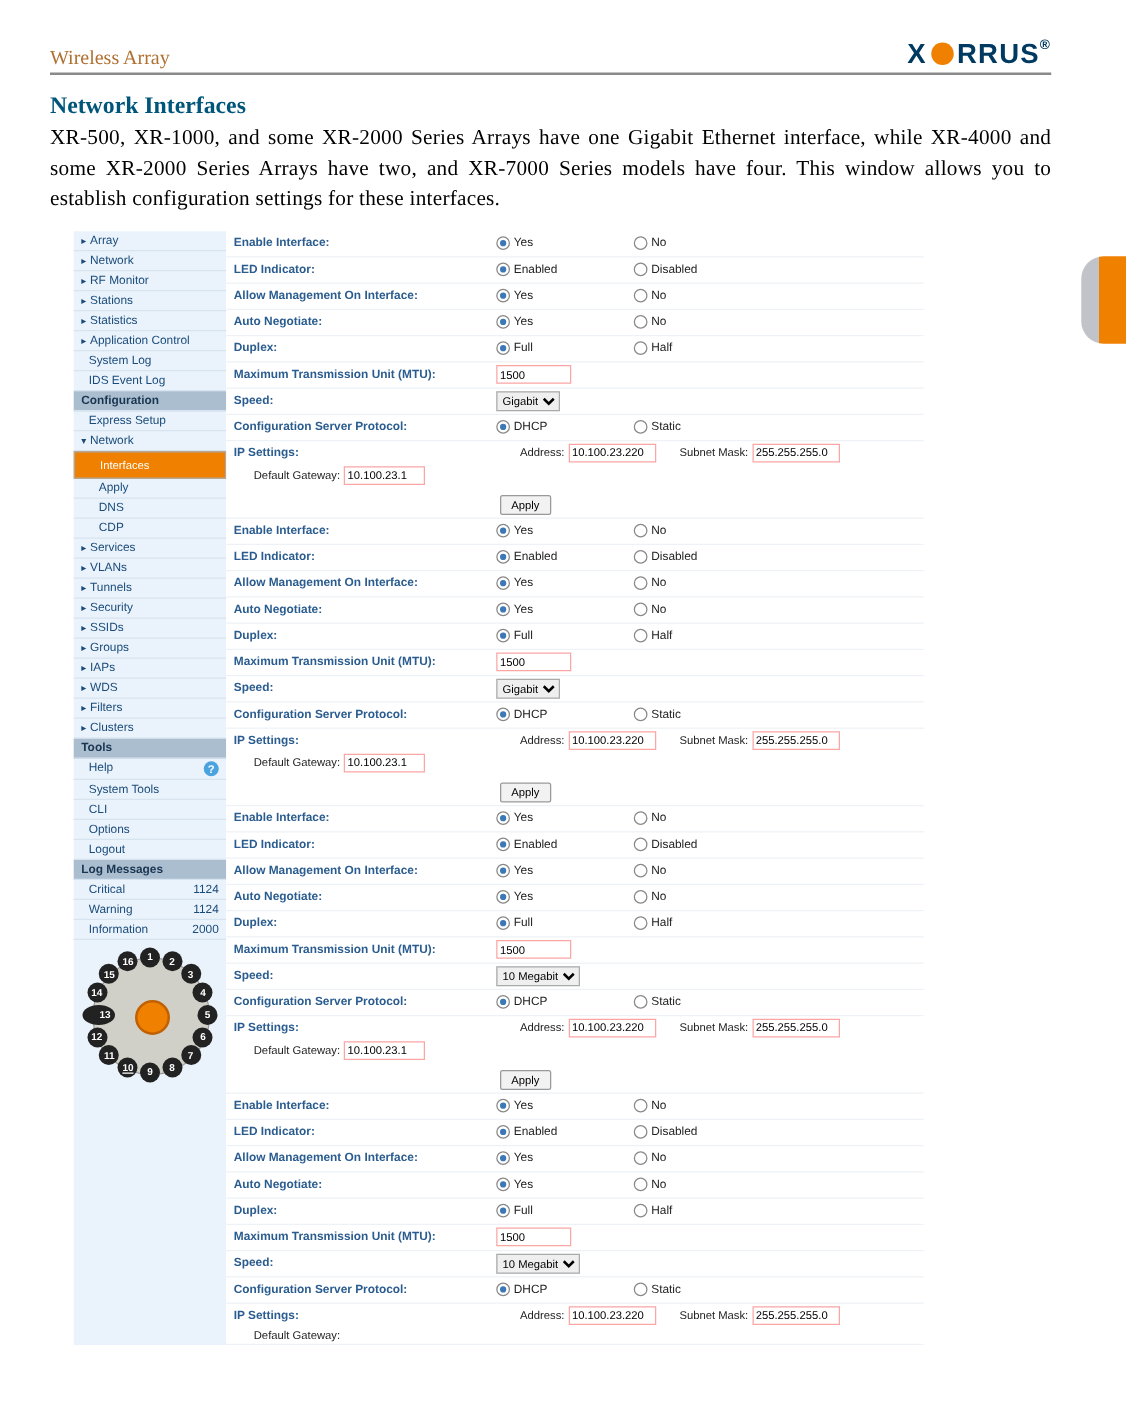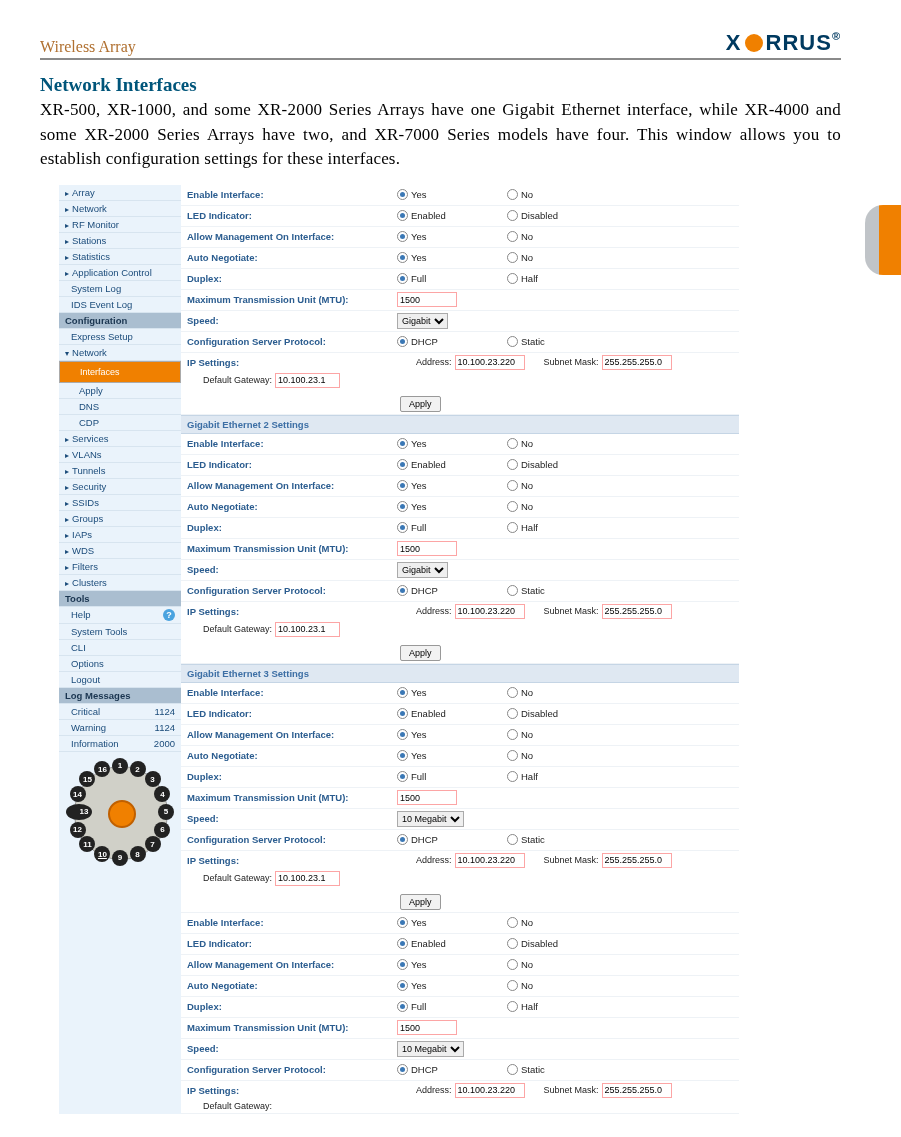--- a/index.html
+++ b/index.html
@@ -218,21 +218,20 @@
           <span class="sub">Address:</span>
           <input class="txt" style="width: 70px;" value="10.100.23.220">
           <span class="sub">Subnet Mask:</span>
           <input class="txt" style="width: 70px;" value="255.255.255.0">
           <span class="sub">Default Gateway:</span>
           <input class="txt" style="width: 65px;" value="10.100.23.1">
           <div style="flex-basis:100%;height:2px"></div>
           <div style="width:210px"></div>
           <button class="btn">Apply</button>
         </div>
-        <div class="ghdr">Gigabit Ethernet 2 Settings</div>
         <div class="row">
           <div class="lbl">Enable Interface:</div>
           <label class="opt"><input type="radio" class="radio" checked="" style=""> Yes</label>
           <label class="opt2"><input type="radio" class="radio" style=""> No</label>
         </div>
         <div class="row">
           <div class="lbl">LED Indicator:</div>
           <label class="opt"><input type="radio" class="radio" checked="" style=""> Enabled</label>
           <label class="opt2"><input type="radio" class="radio" style=""> Disabled</label>
         </div>
@@ -269,21 +268,20 @@
           <span class="sub">Address:</span>
           <input class="txt" style="width: 70px;" value="10.100.23.220">
           <span class="sub">Subnet Mask:</span>
           <input class="txt" style="width: 70px;" value="255.255.255.0">
           <span class="sub">Default Gateway:</span>
           <input class="txt" style="width: 65px;" value="10.100.23.1">
           <div style="flex-basis:100%;height:2px"></div>
           <div style="width:210px"></div>
           <button class="btn">Apply</button>
         </div>
-        <div class="ghdr">Gigabit Ethernet 3 Settings</div>
         <div class="row">
           <div class="lbl">Enable Interface:</div>
           <label class="opt"><input type="radio" class="radio" checked="" style=""> Yes</label>
           <label class="opt2"><input type="radio" class="radio" style=""> No</label>
         </div>
         <div class="row">
           <div class="lbl">LED Indicator:</div>
           <label class="opt"><input type="radio" class="radio" checked="" style=""> Enabled</label>
           <label class="opt2"><input type="radio" class="radio" style=""> Disabled</label>
         </div>

